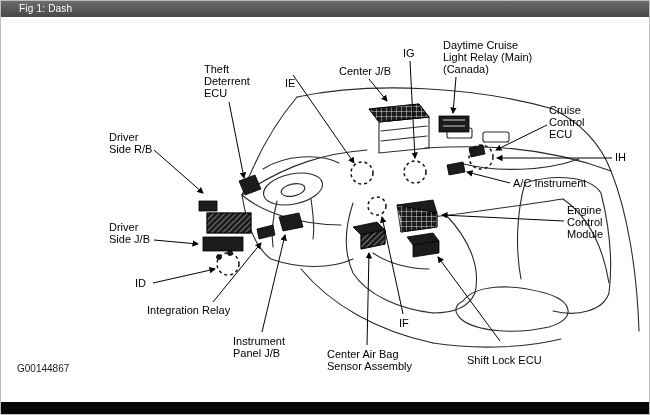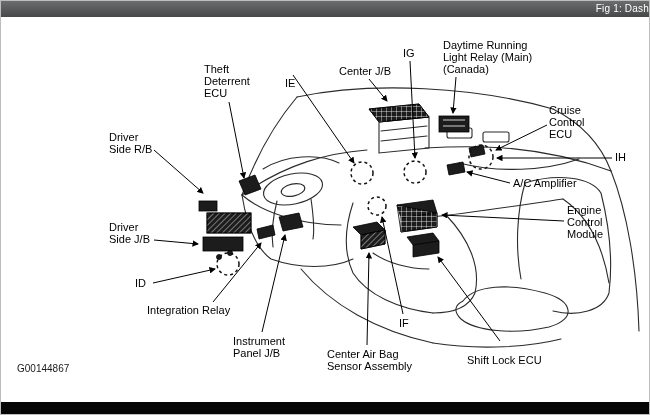--- a/index.html
+++ b/index.html
@@ -4,22 +4,22 @@
 <style>
   html,body{margin:0;padding:0;background:#e8e8e8;}
   #stage{
     position:relative;width:650px;height:415px;background:#ffffff;
     font-family:"Liberation Sans", sans-serif;overflow:hidden;
     border:1px solid #bdbdbd;box-sizing:border-box;
   }
   #titlebar{
     position:absolute;left:0;top:0;width:100%;height:16px;
     background:linear-gradient(#6b6c6e,#474849);
-    color:#ffffff;font-size:10px;line-height:16px;padding-left:6px;
-    box-sizing:border-box;letter-spacing:.2px;text-align:right;
+    color:#ffffff;font-size:10px;line-height:16px;padding-left:18px;
+    box-sizing:border-box;letter-spacing:.2px;
   }
   #bottombar{
     position:absolute;left:0;bottom:0;width:100%;height:12px;background:#060606;
   }
   #figid{
     position:absolute;left:16px;top:362px;font-size:10px;color:#1a1a1a;text-align:right;
   }
   .label{
     position:absolute;font-size:11px;line-height:12px;color:#000;
     white-space:pre-line;
@@ -179,28 +179,28 @@
       <line x1="499" y1="340" x2="437" y2="256"></line>
     </g>
   </svg>
 
   <div class="label" style="left:203px;top:62px">Theft
 Deterrent
 ECU</div>
   <div class="label" style="left:284px;top:76px">IE</div>
   <div class="label" style="left:338px;top:64px">Center J/B</div>
   <div class="label" style="left:402px;top:46px">IG</div>
-  <div class="label" style="left:442px;top:38px">Daytime Running
+  <div class="label" style="left:442px;top:38px">Daytime Cruise
 Light Relay (Main)
 (Canada)</div>
   <div class="label" style="left:548px;top:103px">Cruise
 Control
 ECU</div>
   <div class="label" style="left:614px;top:150px">IH</div>
-  <div class="label" style="left:512px;top:176px">A/C Amplifier</div>
+  <div class="label" style="left:512px;top:176px">A/C Instrument</div>
   <div class="label" style="left:566px;top:203px">Engine
 Control
 Module</div>
   <div class="label" style="left:108px;top:130px">Driver
 Side R/B</div>
   <div class="label" style="left:108px;top:220px">Driver
 Side J/B</div>
   <div class="label" style="left:134px;top:276px">ID</div>
   <div class="label" style="left:146px;top:303px">Integration Relay</div>
   <div class="label" style="left:326px;top:347px">Center Air Bag

